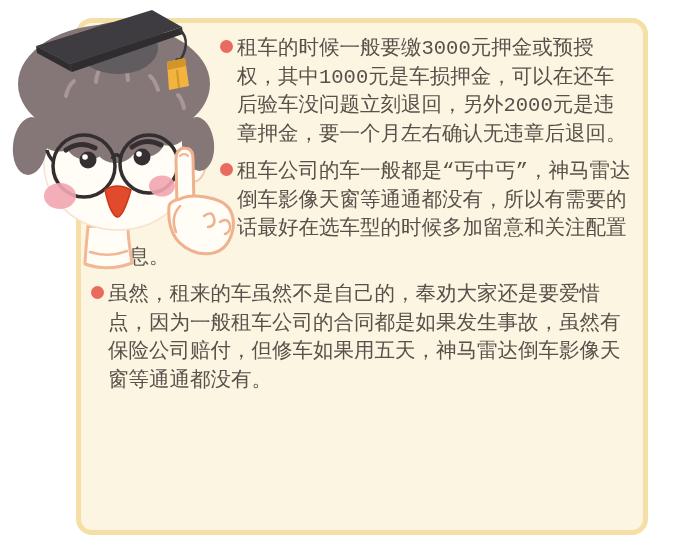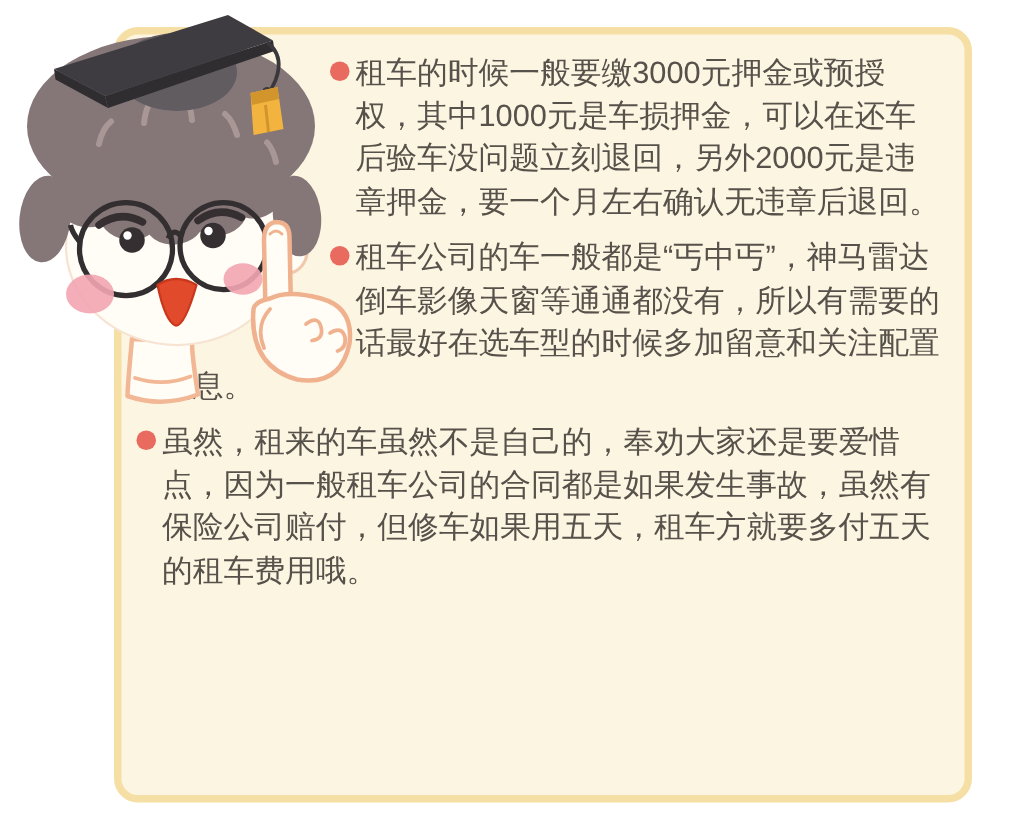--- a/index.html
+++ b/index.html
@@ -1,18 +1,18 @@
 <!DOCTYPE html>
 <html><head>
 <meta charset="utf-8">
 <style>
   html,body { margin:0; padding:0; }
   .stage {
     position:relative; width:680px; height:558px; background:#ffffff;
-    overflow:hidden; font-family:Liberation Sans, sans-serif;
+    overflow:hidden; font-family:Liberation Mono, monospace;
   }
   .tips-card {
     position:absolute; left:76px; top:18px; width:572px; height:517px;
     box-sizing:border-box; background:#fcf5e1;
     border:5px solid #f6dfa4; border-radius:16px;
     padding:12px 12px 10px 10px; z-index:1;
   }
   .char-spacer { float:left; width:146px; height:200px; }
   .tip {
     margin:0 0 9px 0; padding-left:17px; text-indent:-17px;
@@ -30,21 +30,21 @@
 <div class="stage">
 
   <div class="tips-card">
     <div class="char-spacer"></div>
 
     <p class="tip"><span class="dot"></span><span>租车的时候一般要缴3000元押金或预授权，其中1000元是车损押金，可以在还车后验车没问题立刻退回，另外2000元是违章押金，要一个月左右确认无违章后退回。</span></p>
 
     <p class="tip"><span class="dot"></span><span>租车公司的车一般都是“丐中丐”，神马雷达倒车影像天窗等通通都没有，所以有需要的话最好在选车型的时候多加留意和关注配置信息。</span></p>
 
 
-    <p class="tip"><span class="dot"></span><span>虽然，租来的车虽然不是自己的，奉劝大家还是要爱惜点，因为一般租车公司的合同都是如果发生事故，虽然有保险公司赔付，但修车如果用五天，租车方就要多付五天的租车费用哦。</span></p>
+    <p class="tip"><span class="dot"></span><span>虽然，租来的车虽然不是自己的，奉劝大家还是要爱惜点，因为一般租车公司的合同都是如果发生事故，虽然有保险公司赔付，但修车如果用五天，神马雷达倒车影像天窗等通通都没有。</span></p>
   </div>
 
   <svg class="character" viewBox="0 0 232 270" xmlns="http://www.w3.org/2000/svg" aria-hidden="true">
 
     <g>
       <path d="M82,226 C80,248 79,258 79,264 Q102,272 126,263 C124,250 122,238 122,228 Z" fill="#fffdf6" stroke="#f2b795" stroke-width="3" stroke-linejoin="round"></path>
       <path d="M84,252 Q103,258 121,251" fill="none" stroke="#f2b795" stroke-width="2.5" stroke-linecap="round"></path>
     </g>
 
     <ellipse cx="112" cy="164" rx="74" ry="66" fill="#fffdf6" stroke="#f6e3d2" stroke-width="1.5"></ellipse>

